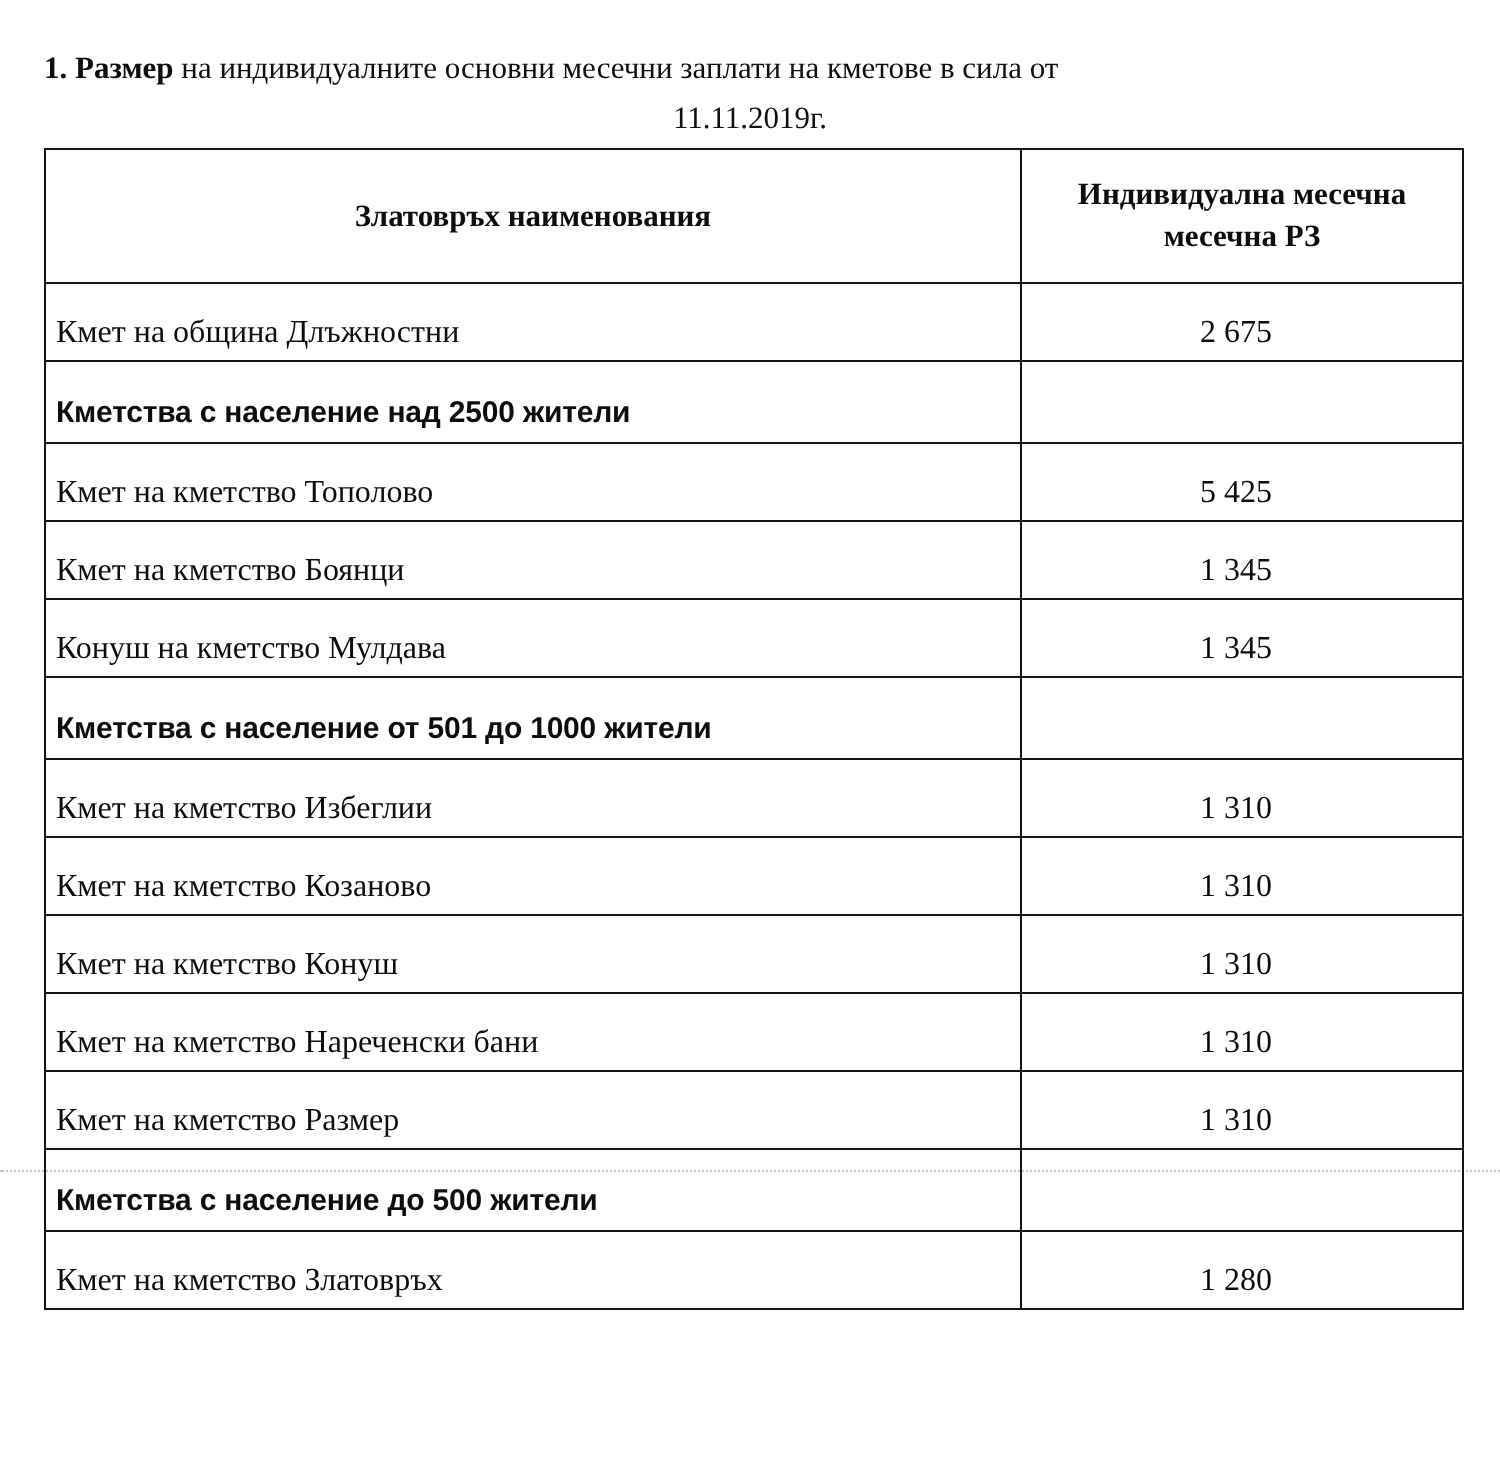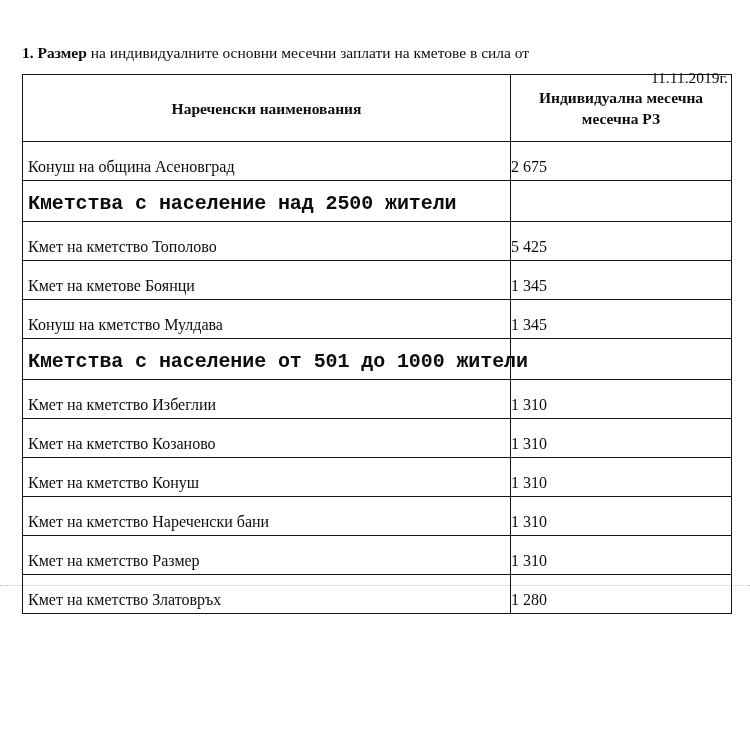--- a/index.html
+++ b/index.html
@@ -15,33 +15,33 @@
     overflow: hidden;
     font-family: "Liberation Serif", "DejaVu Serif", serif;
     color: #0d0d0d;
     -webkit-font-smoothing: antialiased;
   }
 
   
   #intro-paragraph {
     position: absolute;
     left: 22px;
-    top: 24px;
+    top: 6px;
     width: 706px;
     font-size: 15.5px;
     line-height: 25px;
     text-align: justify;
     text-justify: inter-word;
   }
   #intro-paragraph .lead {
     font-weight: bold;
   }
   #intro-paragraph .tail-line {
     display: block;
-    text-align: right;
+    text-align: center;
   }
 
   
   #page-fold-line {
     position: absolute;
     left: 0;
     top: 585px;
     width: 750px;
     height: 1px;
     border-top: 1px dotted #b9b9b9;
@@ -86,32 +86,32 @@
   tr.pos-row td.pos-name {
     height: 34px;
     font-family: "Liberation Serif", "DejaVu Serif", serif;
     font-weight: normal;
     font-size: 16px;
     padding: 0 0 4px 5px;
     white-space: nowrap;
   }
   tr.pos-row td.pos-value {
     height: 34px;
-    text-align: left;
+    text-align: center;
     font-family: "Liberation Serif", "DejaVu Serif", serif;
     font-size: 16px;
     padding: 0 6px 4px 0;
   }
 
   
   tr.group-row td.group-name {
     height: 34px;
-    font-family: Liberation Mono, monospace;
+    font-family: Liberation Sans, sans-serif;
     font-weight: bold;
-    font-size: 20px;
+    font-size: 15px;
     letter-spacing: -0.1px;
     padding: 0 0 6px 5px;
     white-space: nowrap;
   }
   tr.group-row td.group-value {
     height: 34px;
   }
 </style>
 </head>
 <body>
@@ -121,39 +121,39 @@
 <div id="page-fold-line"></div>
 
 <div id="salary-table-wrap">
   <table class="salary-table">
     <colgroup>
       <col class="c-title">
       <col class="c-value">
     </colgroup>
     <thead>
       <tr class="head-row">
-        <th>Нареченски наименования</th>
+        <th>Златовръх наименования</th>
         <th><span>Индивидуална месечна</span><br><span>месечна РЗ</span></th>
       </tr>
     </thead>
     <tbody id="salary-table-body">
         <tr class="pos-row">
-          <td class="pos-name">Конуш на община Асеновград</td>
+          <td class="pos-name">Кмет на община Длъжностни</td>
           <td class="pos-value">2 675</td>
         </tr>
         <tr class="group-row">
           <td class="group-name">Кметства с население над 2500 жители</td>
           <td class="group-value"></td>
         </tr>
         <tr class="pos-row">
           <td class="pos-name">Кмет на кметство Тополово</td>
           <td class="pos-value">5 425</td>
         </tr>
         <tr class="pos-row">
-          <td class="pos-name">Кмет на кметове Боянци</td>
+          <td class="pos-name">Кмет на кметство Боянци</td>
           <td class="pos-value">1 345</td>
         </tr>
         <tr class="pos-row">
           <td class="pos-name">Конуш на кметство Мулдава</td>
           <td class="pos-value">1 345</td>
         </tr>
         <tr class="group-row">
           <td class="group-name">Кметства с население от 501 до 1000 жители</td>
           <td class="group-value"></td>
         </tr>
@@ -170,19 +170,23 @@
           <td class="pos-value">1 310</td>
         </tr>
         <tr class="pos-row">
           <td class="pos-name">Кмет на кметство Нареченски бани</td>
           <td class="pos-value">1 310</td>
         </tr>
         <tr class="pos-row">
           <td class="pos-name">Кмет на кметство Размер</td>
           <td class="pos-value">1 310</td>
         </tr>
+        <tr class="group-row">
+          <td class="group-name">Кметства с население до 500 жители</td>
+          <td class="group-value"></td>
+        </tr>
         <tr class="pos-row">
           <td class="pos-name">Кмет на кметство Златовръх</td>
           <td class="pos-value">1 280</td>
         </tr>
       </tbody>
   </table>
 </div>
 
 </body></html>

